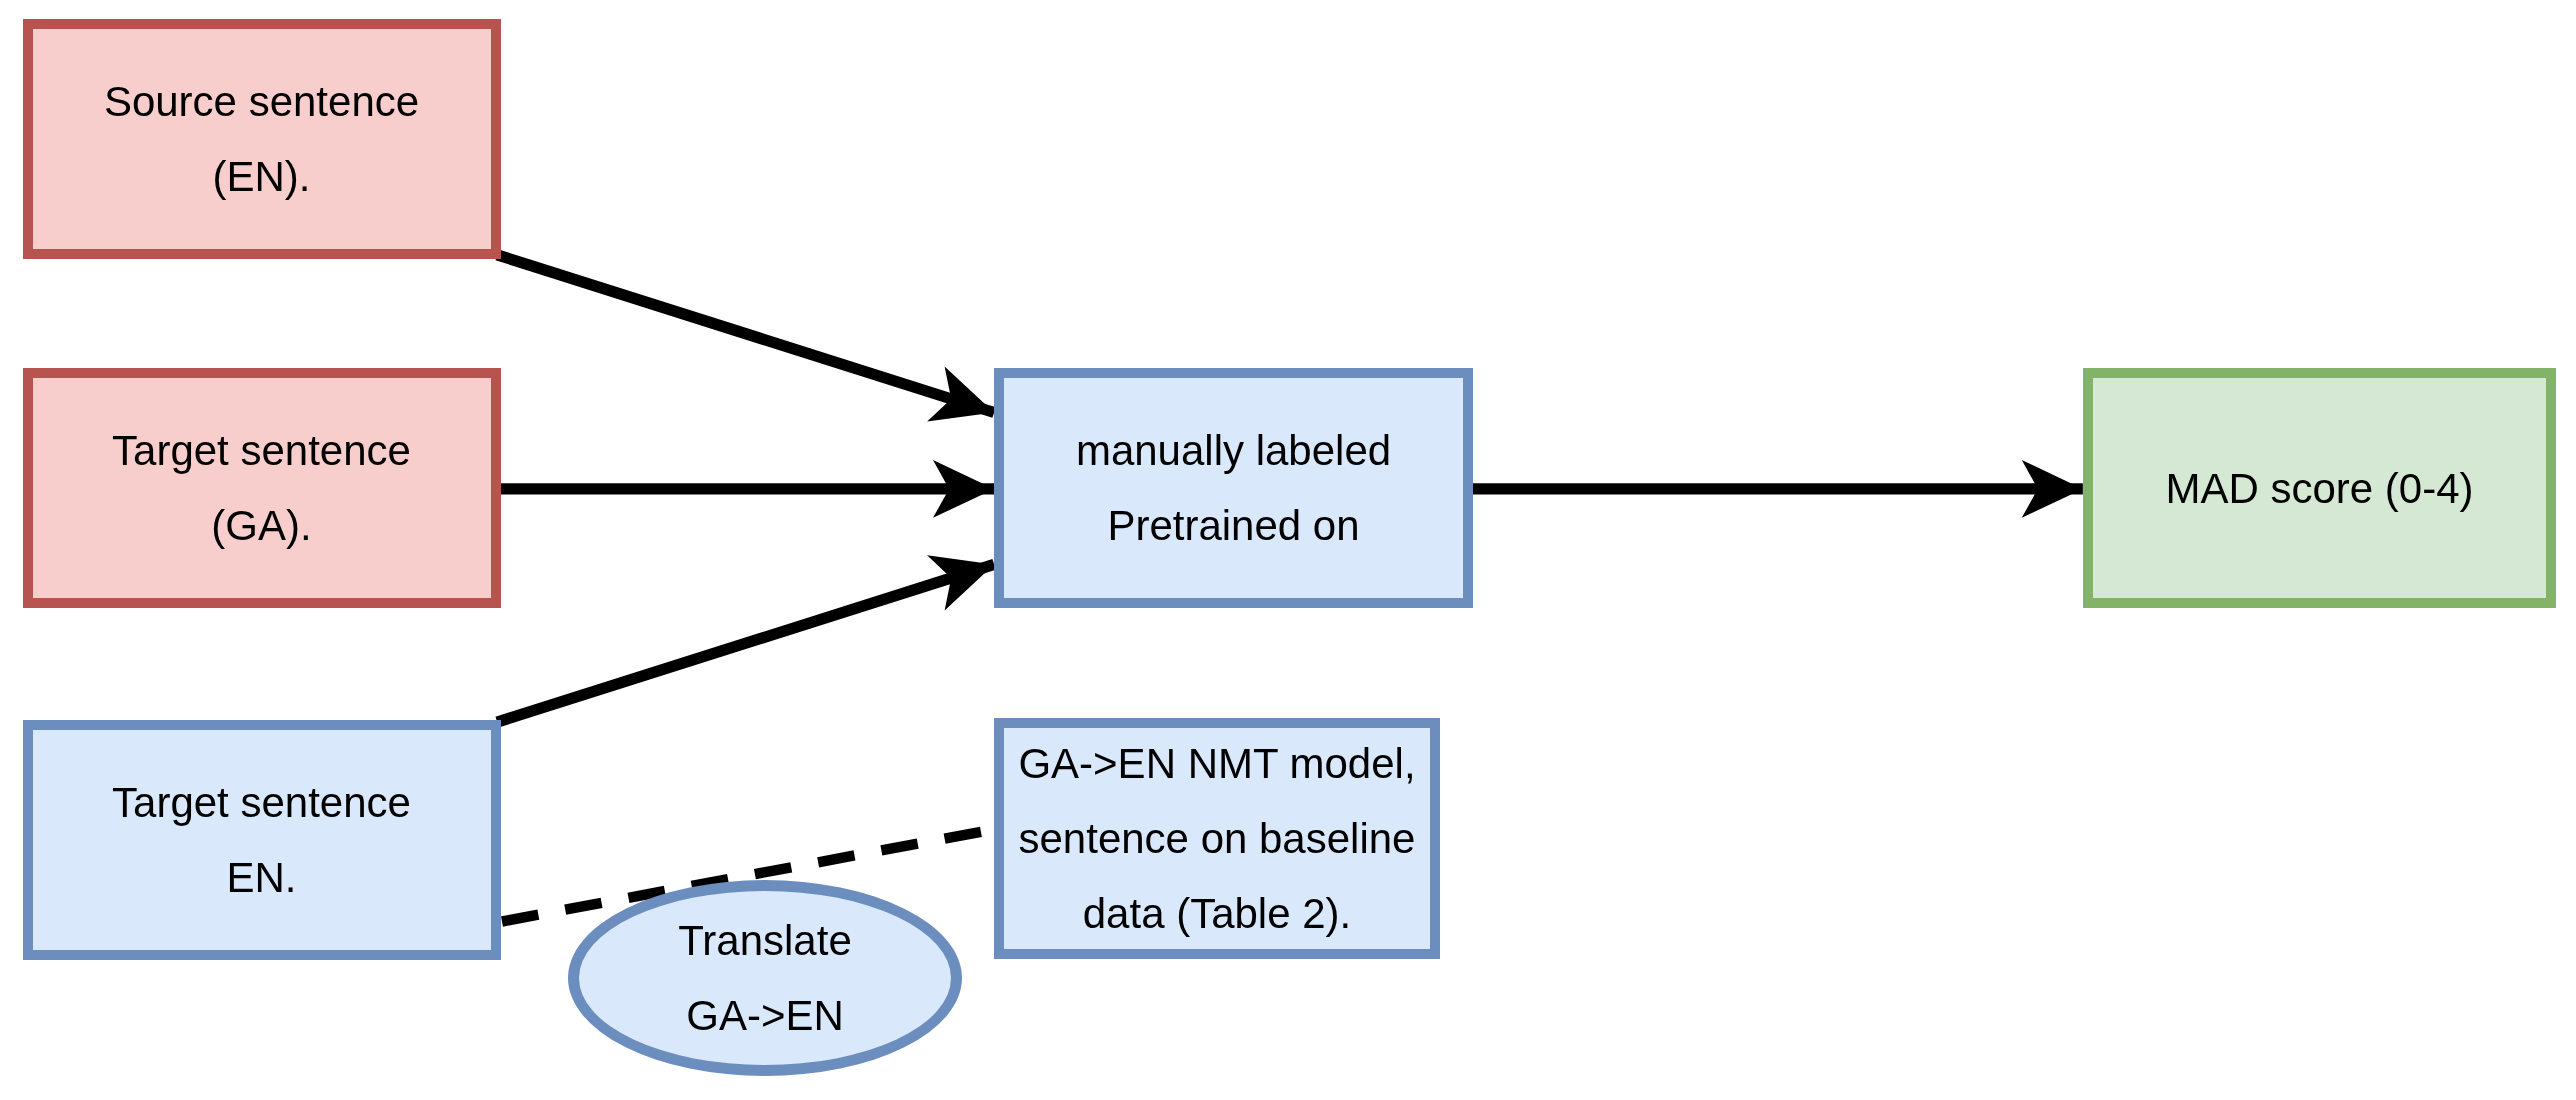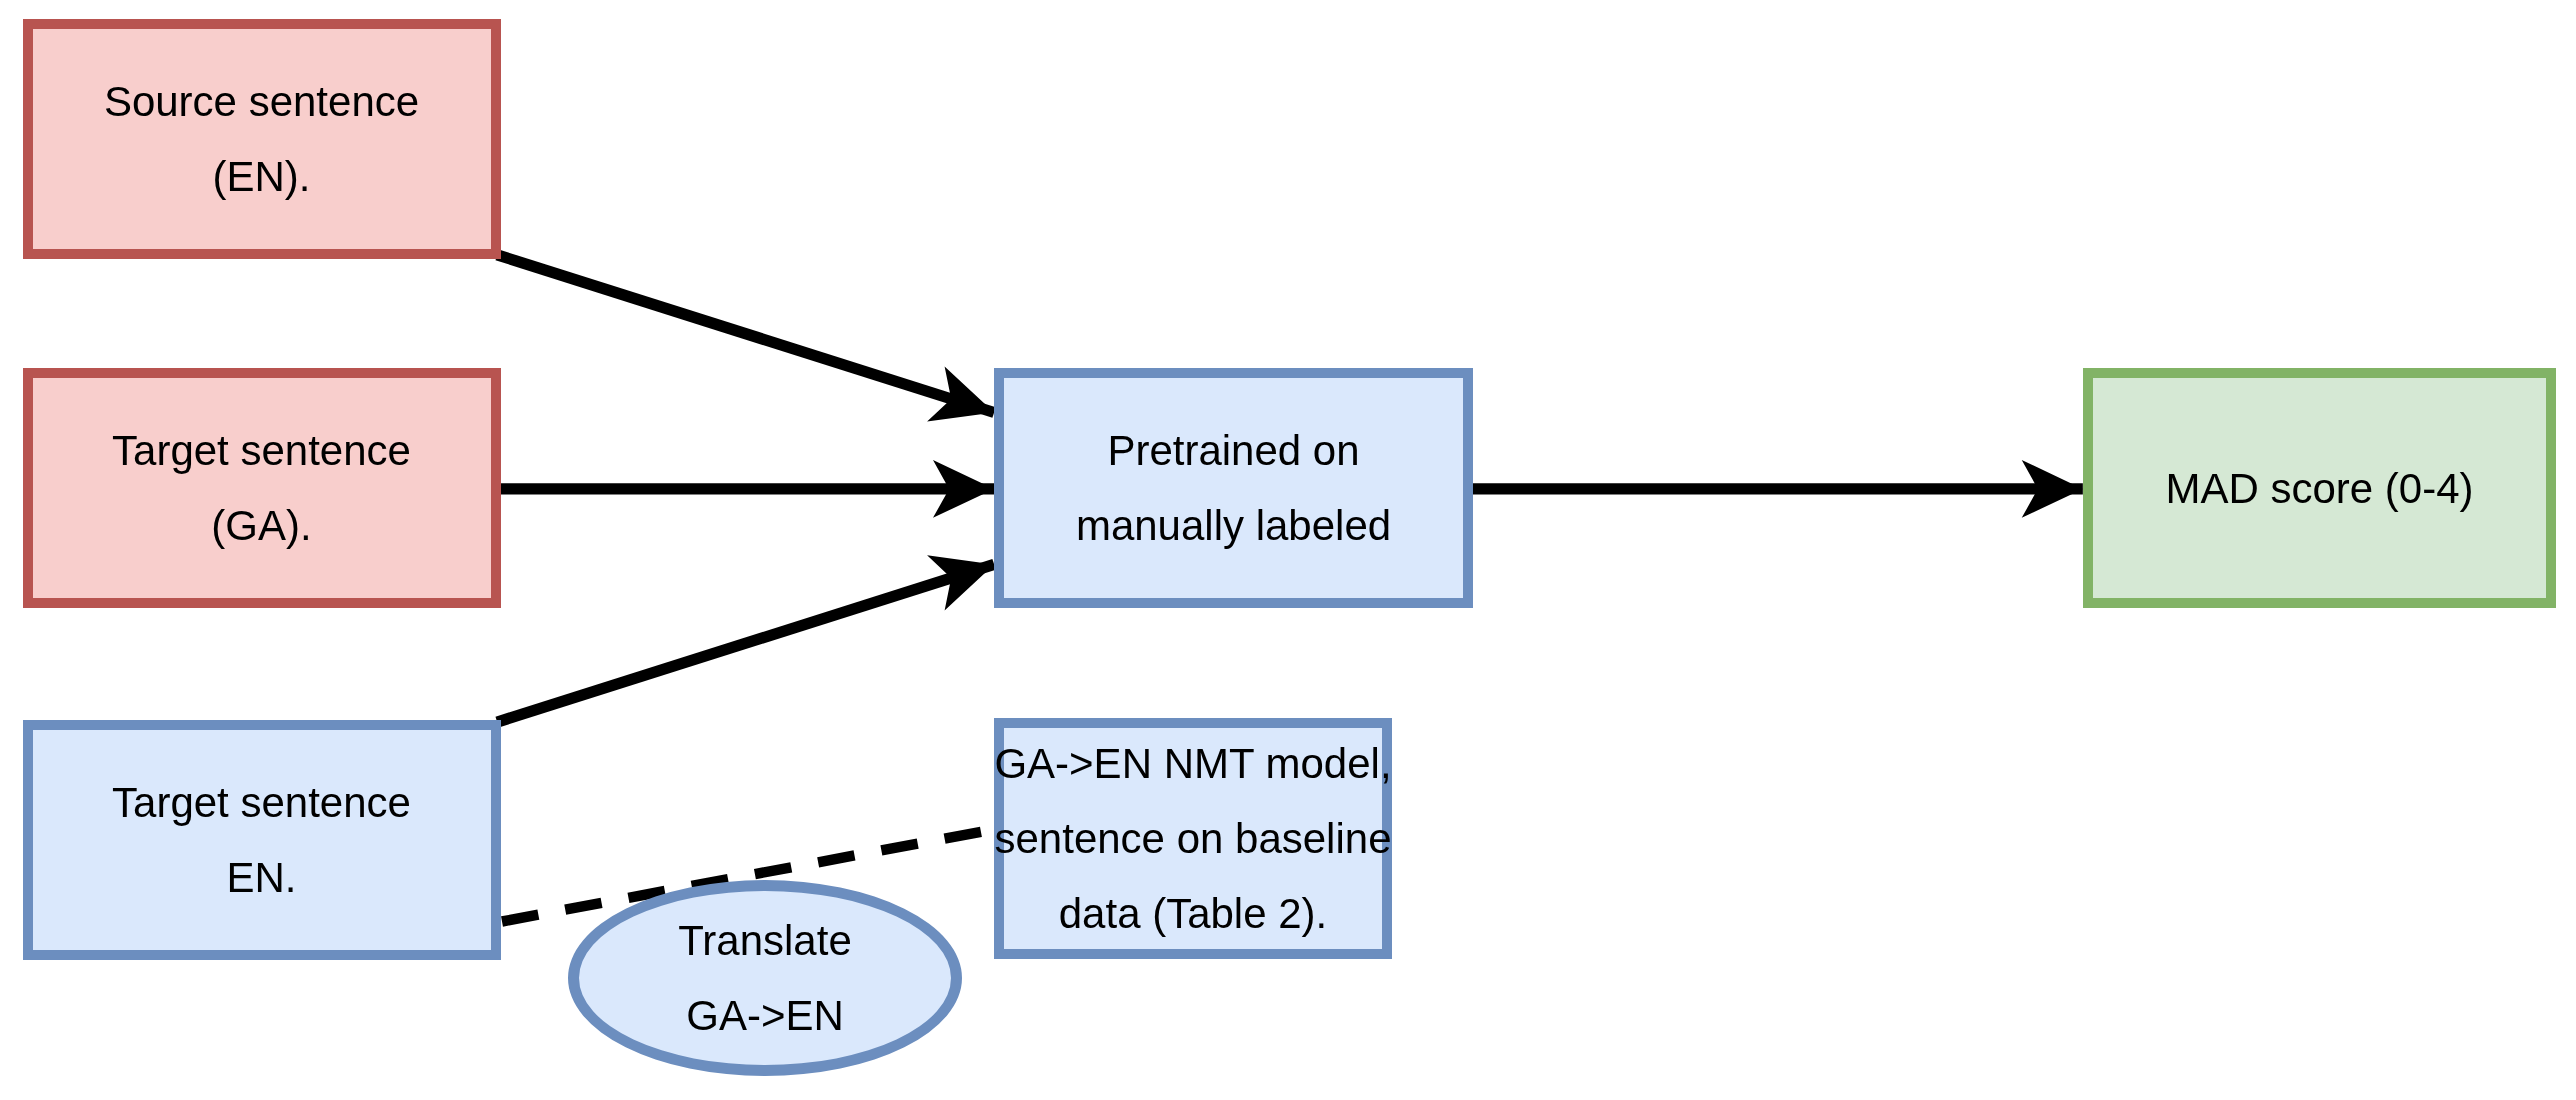--- a/index.html
+++ b/index.html
@@ -85,29 +85,29 @@
     <div class="line">Target sentence</div>
     <div class="line">(GA).</div>
   </div>
 
   <div class="node box" style="left: 22.5px; top: 720px; width: 478px; height: 240px; background-color: rgb(218, 232, 252); border-color: rgb(108, 142, 191); color: rgb(0, 0, 0);">
     <div class="line">Target sentence</div>
     <div class="line">EN.</div>
   </div>
 
   <div class="node box" style="left: 994px; top: 368px; width: 479px; height: 240px; background-color: rgb(218, 232, 252); border-color: rgb(108, 142, 191); color: rgb(0, 0, 0);">
+    <div class="line">manually labeled</div>
     <div class="line">Pretrained on</div>
-    <div class="line">manually labeled</div>
   </div>
 
   <div class="node box" style="left: 2083px; top: 368px; width: 473px; height: 240px; background-color: rgb(213, 232, 212); border-color: rgb(130, 179, 102); color: rgb(0, 0, 0); align-items: center;">
     <div class="line">MAD score (0-4)</div>
   </div>
 
-  <div class="node box" style="left: 994px; top: 718px; width: 398px; height: 241px; background-color: rgb(218, 232, 252); border-color: rgb(108, 142, 191); color: rgb(0, 0, 0);">
+  <div class="node box" style="left: 994px; top: 718px; width: 446px; height: 241px; background-color: rgb(218, 232, 252); border-color: rgb(108, 142, 191); color: rgb(0, 0, 0);">
     <div class="line">GA-&gt;EN NMT model,</div>
     <div class="line">sentence on baseline</div>
     <div class="line">data (Table 2).</div>
   </div>
 
   <div class="node ellipse" style="left: 568px; top: 880px; width: 394px; height: 196px; background-color: rgb(218, 232, 252); border-color: rgb(108, 142, 191); color: rgb(0, 0, 0);">
     <div class="line">Translate</div>
     <div class="line">GA-&gt;EN</div>
   </div>
 

